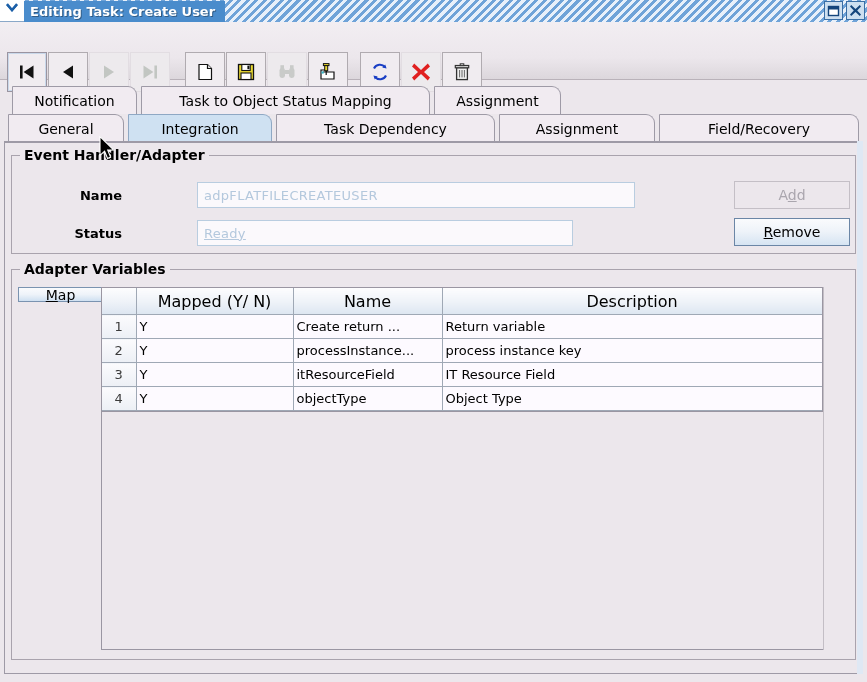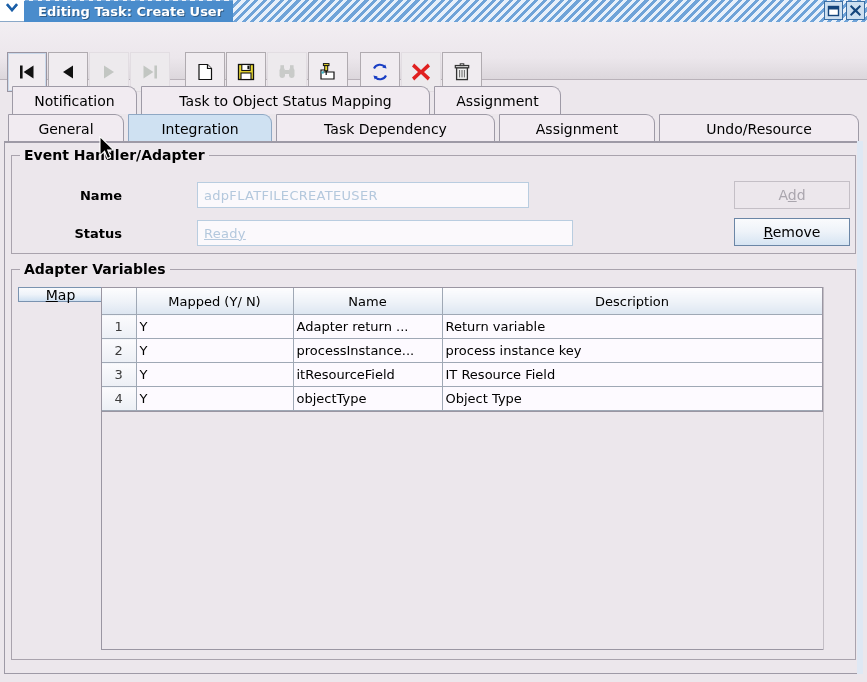--- a/index.html
+++ b/index.html
@@ -50,21 +50,21 @@
     flex: none;
     border-bottom: 1px solid #8aa8c8;
   }
   .title-text {
     background: #4a8ccc;
     color: #ffffff;
     font-weight: bold;
     font-size: 13px;
     height: 21px;
     line-height: 21px;
-    padding: 0 10px 0 14px;
+    padding: 0 10px 0 6px;
     white-space: nowrap;
     flex: none;
     text-shadow: 1px 1px 0 rgba(0,0,0,0.35);
   }
   .title-filler { flex: 1 1 auto; height: 22px; }
   .title-buttons {
     position: absolute;
     right: 2px; top: 1px;
     display: flex;
     gap: 3px;
@@ -221,21 +221,21 @@
     table-layout: fixed;
     width: 100%;
     font-size: 13px;
   }
   table.grid th {
     height: 26px;
     background: linear-gradient(to bottom, #fdfdfe 0%, #eef2f8 55%, #dde6f1 100%);
     border-right: 1px solid #9fa8b5;
     border-bottom: 1px solid #9fa8b5;
     font-weight: normal;
-    font-size: 13px;
+    font-size: 16px;
     color: #000;
     text-align: center;
     padding: 0;
   }
   table.grid td {
     height: 23px;
     background: #fdfaff;
     border-right: 1px solid #9fa8b5;
     border-bottom: 1px solid #9fa8b5;
     padding: 0 0 0 3px;
@@ -447,31 +447,31 @@
     <div class="tab selected" style="left:128px; width:144px;">
       <span>Integration</span>
     </div>
     <div class="tab" style="left:276px; width:219px;">
       <span>Task Dependency</span>
     </div>
     <div class="tab" style="left:499px; width:156px;">
       <span>Assignment</span>
     </div>
     <div class="tab" style="left:659px; width:200px;">
-      <span>Undo/Resource</span>
+      <span>Field/Recovery</span>
     </div>
   </div>
 
   <div class="pane">
 
     <div class="group" style="left:6px; top:12px; width:845px; height:99px;">
       <div class="group-title">Event Handler/Adapter</div>
 
       <div class="field-label" style="left:40px; top:32px; width:70px;">Name</div>
-      <div class="textfield" style="left:185px; top:26px; width:332px; height:26px;text-align:center;">adpFLATFILECREATEUSER</div>
+      <div class="textfield" style="left:185px; top:26px; width:438px; height:26px;text-align:center;">adpFLATFILECREATEUSER</div>
 
       <div class="field-label" style="left:40px; top:70px; width:70px;">Status</div>
       <div class="textfield" style="left:185px; top:64px; width:376px; height:26px;text-decoration:underline;">Ready</div>
 
       <div class="btn" style="left:722px; top:62px; width:116px; height:28px;">
         <span><u>R</u>emove</span>
       </div>
       <div class="btn disabled" style="left:722px; top:25px; width:116px; height:28px;">
         <span>A<u>d</u>d</span>
       </div>
@@ -500,21 +500,21 @@
               <th></th>
               <th>Mapped (Y/ N)</th>
               <th>Name</th>
               <th>Description</th>
             </tr>
           </thead>
           <tbody>
             <tr>
               <td class="rownum">1</td>
               <td>Y</td>
-              <td>Adapter return ...</td>
+              <td>Create return ...</td>
               <td>Return variable</td>
             </tr>
             <tr>
               <td class="rownum">2</td>
               <td>Y</td>
               <td>processInstance...</td>
               <td>process instance key</td>
             </tr>
             <tr>
               <td class="rownum">3</td>

